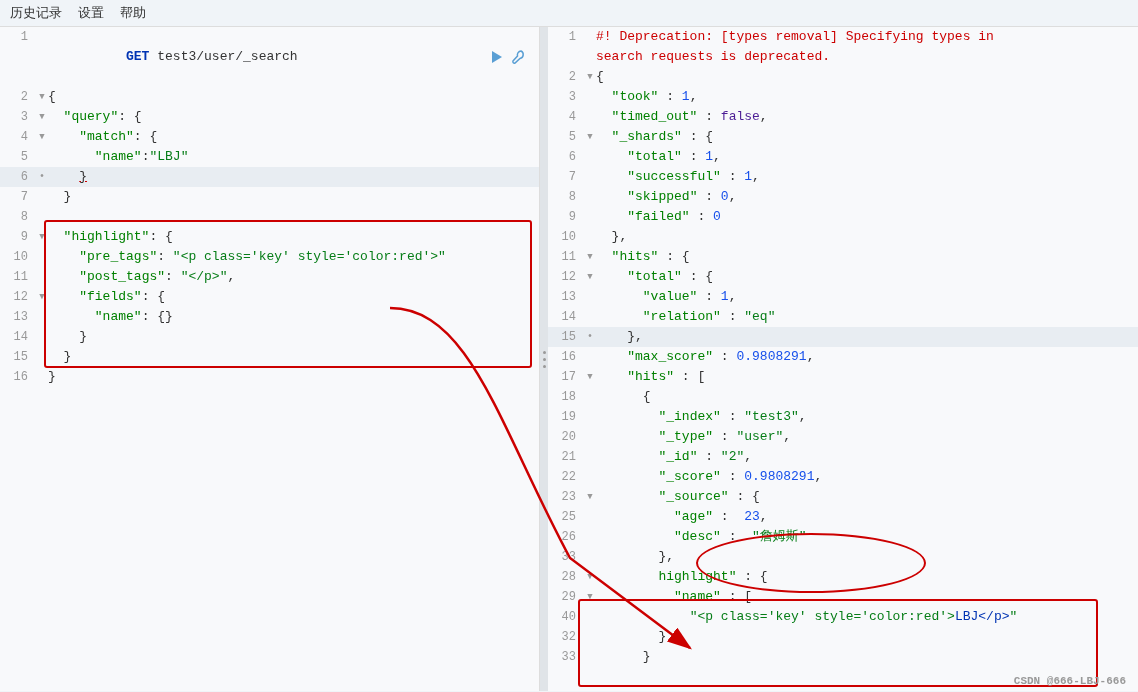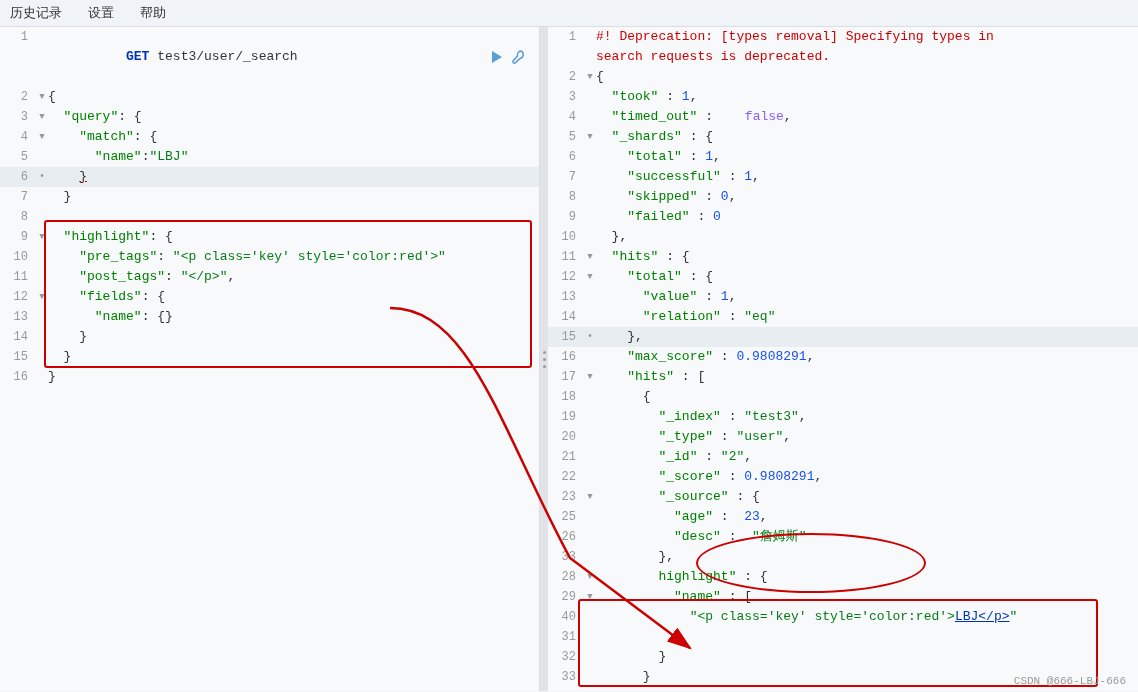--- a/index.html
+++ b/index.html
@@ -11,21 +11,21 @@
       height: 692px;
       overflow: hidden;
       color: #333;
     }
 
     
     .menubar {
       background: #f0f4f8;
       padding: 4px 10px;
       display: flex;
-      gap: 26px;
+      gap: 16px;
       border-bottom: 1px solid #ddd;
       font-size: 13px;
     }
     .menubar span {
       cursor: pointer;
       color: #333;
     }
 
     
     .main-area {
@@ -102,21 +102,21 @@
       width: 16px;
       height: 16px;
       cursor: pointer;
     }
 
     
     .c-method { color: #0033b3; font-weight: bold; }
     .c-key { color: #008000; }
     .c-string { color: #067d17; }
     .c-number { color: #1750eb; }
-    .c-bool { color: #8b5cf6; margin-left: 24px; }
+    .c-bool { color: #4c1d95; }
     .c-comment { color: #cc0000; }
 
     
     .divider {
       width: 8px;
       background: #e0e4e8;
       cursor: col-resize;
       display: flex;
       flex-direction: column;
       align-items: center;
@@ -164,20 +164,21 @@
       text-decoration-color: #cc0000;
     }
 
     
     .watermark {
       position: absolute;
       bottom: 4px;
       right: 12px;
       font-size: 11px;
       color: #999;
+      font-weight: bold;
     }
   </style>
 </head>
 <body>
 
 <div class="menubar">
   <span>历史记录</span>
   <span>设置</span>
   <span>帮助</span>
 </div>
@@ -480,28 +481,23 @@
 
       <div class="code-line">
         <span class="line-num">29</span>
         <span class="line-dot" style="color:#999;font-size:9px;">▼</span>
         <span class="line-content">          <span class="c-key">"name"</span> : [</span>
       </div>
 
       <div class="code-line">
         <span class="line-num">40</span>
         <span class="line-dot"></span>
-        <span class="line-content">            <span class="c-string">"&lt;p class='key' style='color:red'&gt;<span style="text-decoration:underline;text-decoration-color:#0033b3;color:#0033b3;">LBJ&lt;/p&gt;</span>"</span></span>
-      </div>
-
-      <div class="code-line">
-        <span class="line-num">31</span>
-        <span class="line-dot"></span>
-        <span class="line-content">          ]</span>
-      </div>
+        <span class="line-content">            <span class="c-string">"&lt;p class='key' style='color:red'&gt;<span style="text-decoration-color:#0033b3;color:#0033b3;">LBJ&lt;/p&gt;</span>"</span></span>
+      </div>
+
 
       <div class="code-line">
         <span class="line-num">32</span>
         <span class="line-dot"></span>
         <span class="line-content">        }</span>
       </div>
 
       <div class="code-line">
         <span class="line-num">33</span>
         <span class="line-dot"></span>

